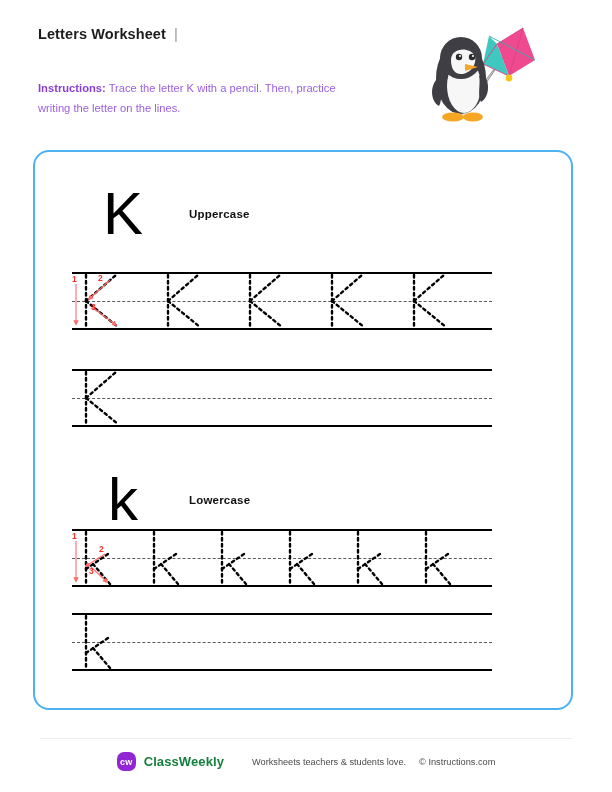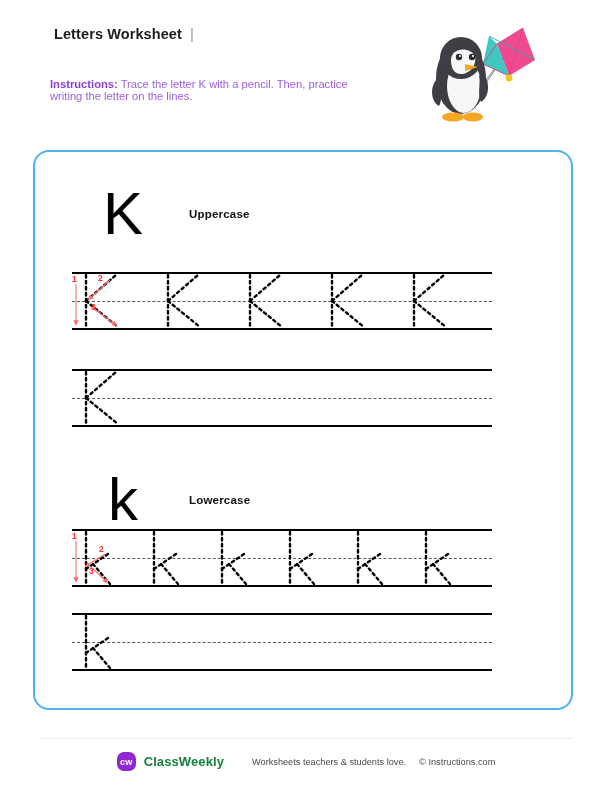--- a/index.html
+++ b/index.html
@@ -17,21 +17,21 @@
 
   
   .header {
     position: absolute;
     left: 0; top: 0;
     width: 612px;
     height: 145px;
   }
   .title-row {
     position: absolute;
-    left: 54px;
+    left: 38px;
     top: 25px;
     display: flex;
     align-items: baseline;
     white-space: nowrap;
   }
   .title-main {
     font-size: 14.5px;
     font-weight: bold;
     color: #1c1c1c;
     letter-spacing: .1px;
@@ -47,23 +47,22 @@
     color: #2b2b2b;
     font-weight: 400;
   }
 
   .instructions {
     position: absolute;
     left: 38px;
     top: 78px;
     width: 330px;
     font-size: 11.2px;
-    line-height: 12px;
+    line-height: 20px;
     color: #9b5fe0;
-    margin-left: 12px;
   }
   .instructions b {
     color: #8a3fd6;
     font-weight: bold;
   }
 
   
   .art {
     position: absolute;
     left: 425px;

